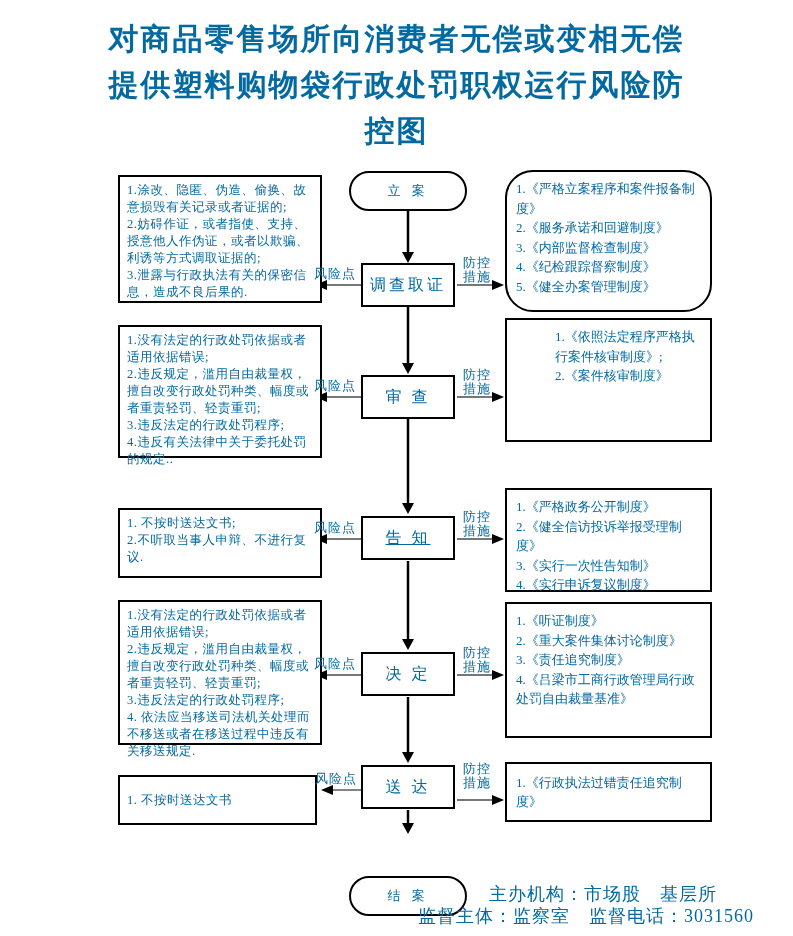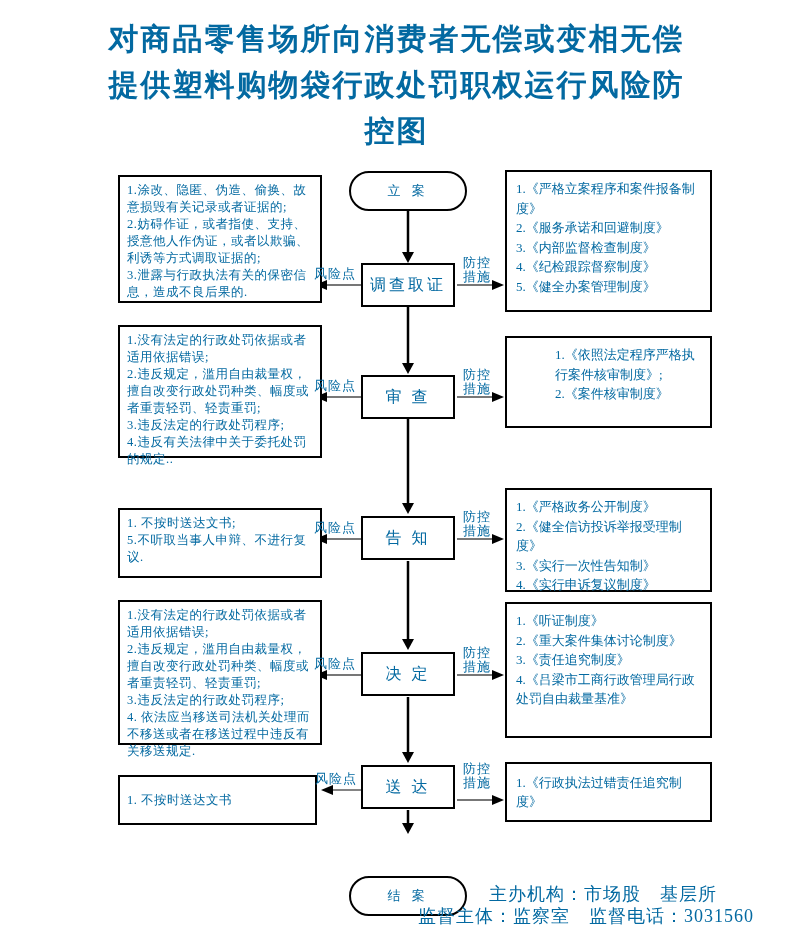--- a/index.html
+++ b/index.html
@@ -81,45 +81,45 @@
       <polygon points="321,790 333,785 333,795"></polygon>
       <polygon points="504,800 492,795 492,805"></polygon>
     </g>
   </svg>
 
   <div class="node oval" style="top:171px;">立 案</div>
   <div class="node oval" style="top:836px;margin-top:40px;">结 案</div>
 
   <div class="node mid-box" style="top:263px;">调查取证</div>
   <div class="node mid-box" style="top:375px;">审 查</div>
-  <div class="node mid-box" style="top:516px;">告 知</div>
+  <div class="node mid-box" style="top:516px;text-decoration:underline;">告 知</div>
   <div class="node mid-box" style="top:652px;">决 定</div>
   <div class="node mid-box" style="top:765px;">送 达</div>
 
   <div class="risk-box" style="top:175px;height:128px;">1.涂改、隐匿、伪造、偷换、故意损毁有关记录或者证据的;
 2.妨碍作证，或者指使、支持、授意他人作伪证，或者以欺骗、利诱等方式调取证据的;
 3.泄露与行政执法有关的保密信息，造成不良后果的.</div>
   <div class="risk-box" style="top:325px;height:133px;">1.没有法定的行政处罚依据或者适用依据错误;
 2.违反规定，滥用自由裁量权，擅自改变行政处罚种类、幅度或者重责轻罚、轻责重罚;
 3.违反法定的行政处罚程序;
 4.违反有关法律中关于委托处罚的规定..</div>
   <div class="risk-box" style="top:508px;height:70px;">1. 不按时送达文书;
-5.不听取当事人申辩、不进行复议.</div>
+2.不听取当事人申辩、不进行复议.</div>
   <div class="risk-box" style="top:600px;height:145px;">1.没有法定的行政处罚依据或者适用依据错误;
 2.违反规定，滥用自由裁量权，擅自改变行政处罚种类、幅度或者重责轻罚、轻责重罚;
 3.违反法定的行政处罚程序;
 4. 依法应当移送司法机关处理而不移送或者在移送过程中违反有关移送规定.</div>
   <div class="risk-box" style="top:775px;height:50px;width:199px;display:flex;align-items:center;">1. 不按时送达文书</div>
 
-  <div class="measure-box" style="top:170px;height:142px;">1.《严格立案程序和案件报备制度》
+  <div class="measure-box" style="top:170px;height:142px;border-radius:28px;">1.《严格立案程序和案件报备制度》
 2.《服务承诺和回避制度》
 3.《内部监督检查制度》
 4.《纪检跟踪督察制度》
 5.《健全办案管理制度》</div>
-  <div class="measure-box" style="top:336px;height:92px;padding-left:48px;">1.《依照法定程序严格执行案件核审制度》;
+  <div class="measure-box" style="top:318px;height:124px;padding-left:48px;">1.《依照法定程序严格执行案件核审制度》;
 2.《案件核审制度》</div>
   <div class="measure-box" style="top:488px;height:104px;">1.《严格政务公开制度》
 2.《健全信访投诉举报受理制度》
 3.《实行一次性告知制》
 4.《实行申诉复议制度》</div>
   <div class="measure-box" style="top:602px;height:136px;">1.《听证制度》
 2.《重大案件集体讨论制度》
 3.《责任追究制度》
 4.《吕梁市工商行政管理局行政处罚自由裁量基准》</div>
   <div class="measure-box" style="top:762px;height:60px;display:flex;align-items:center;">1.《行政执法过错责任追究制度》</div>

